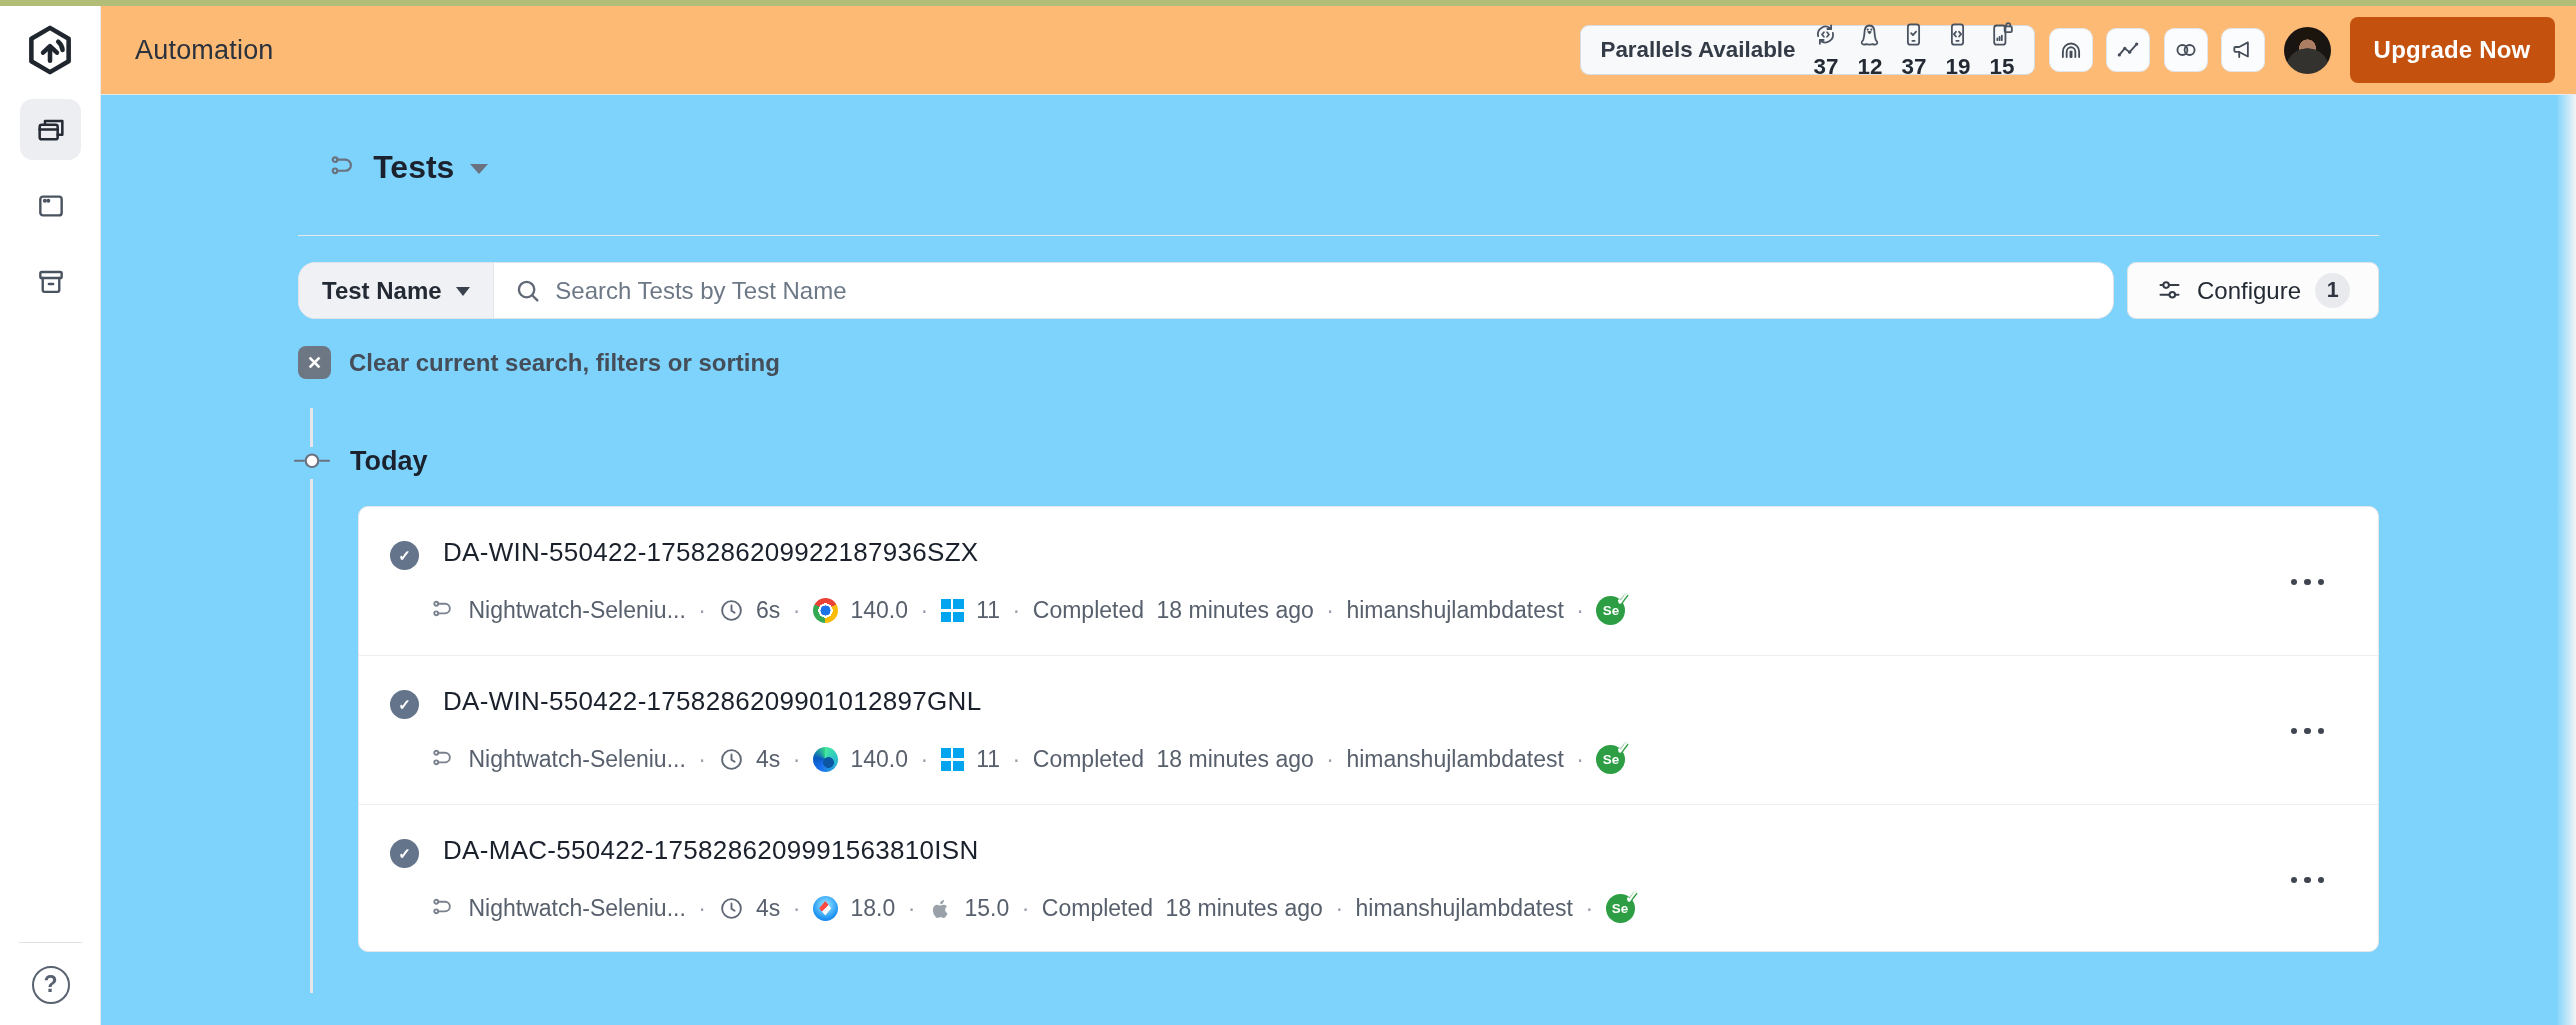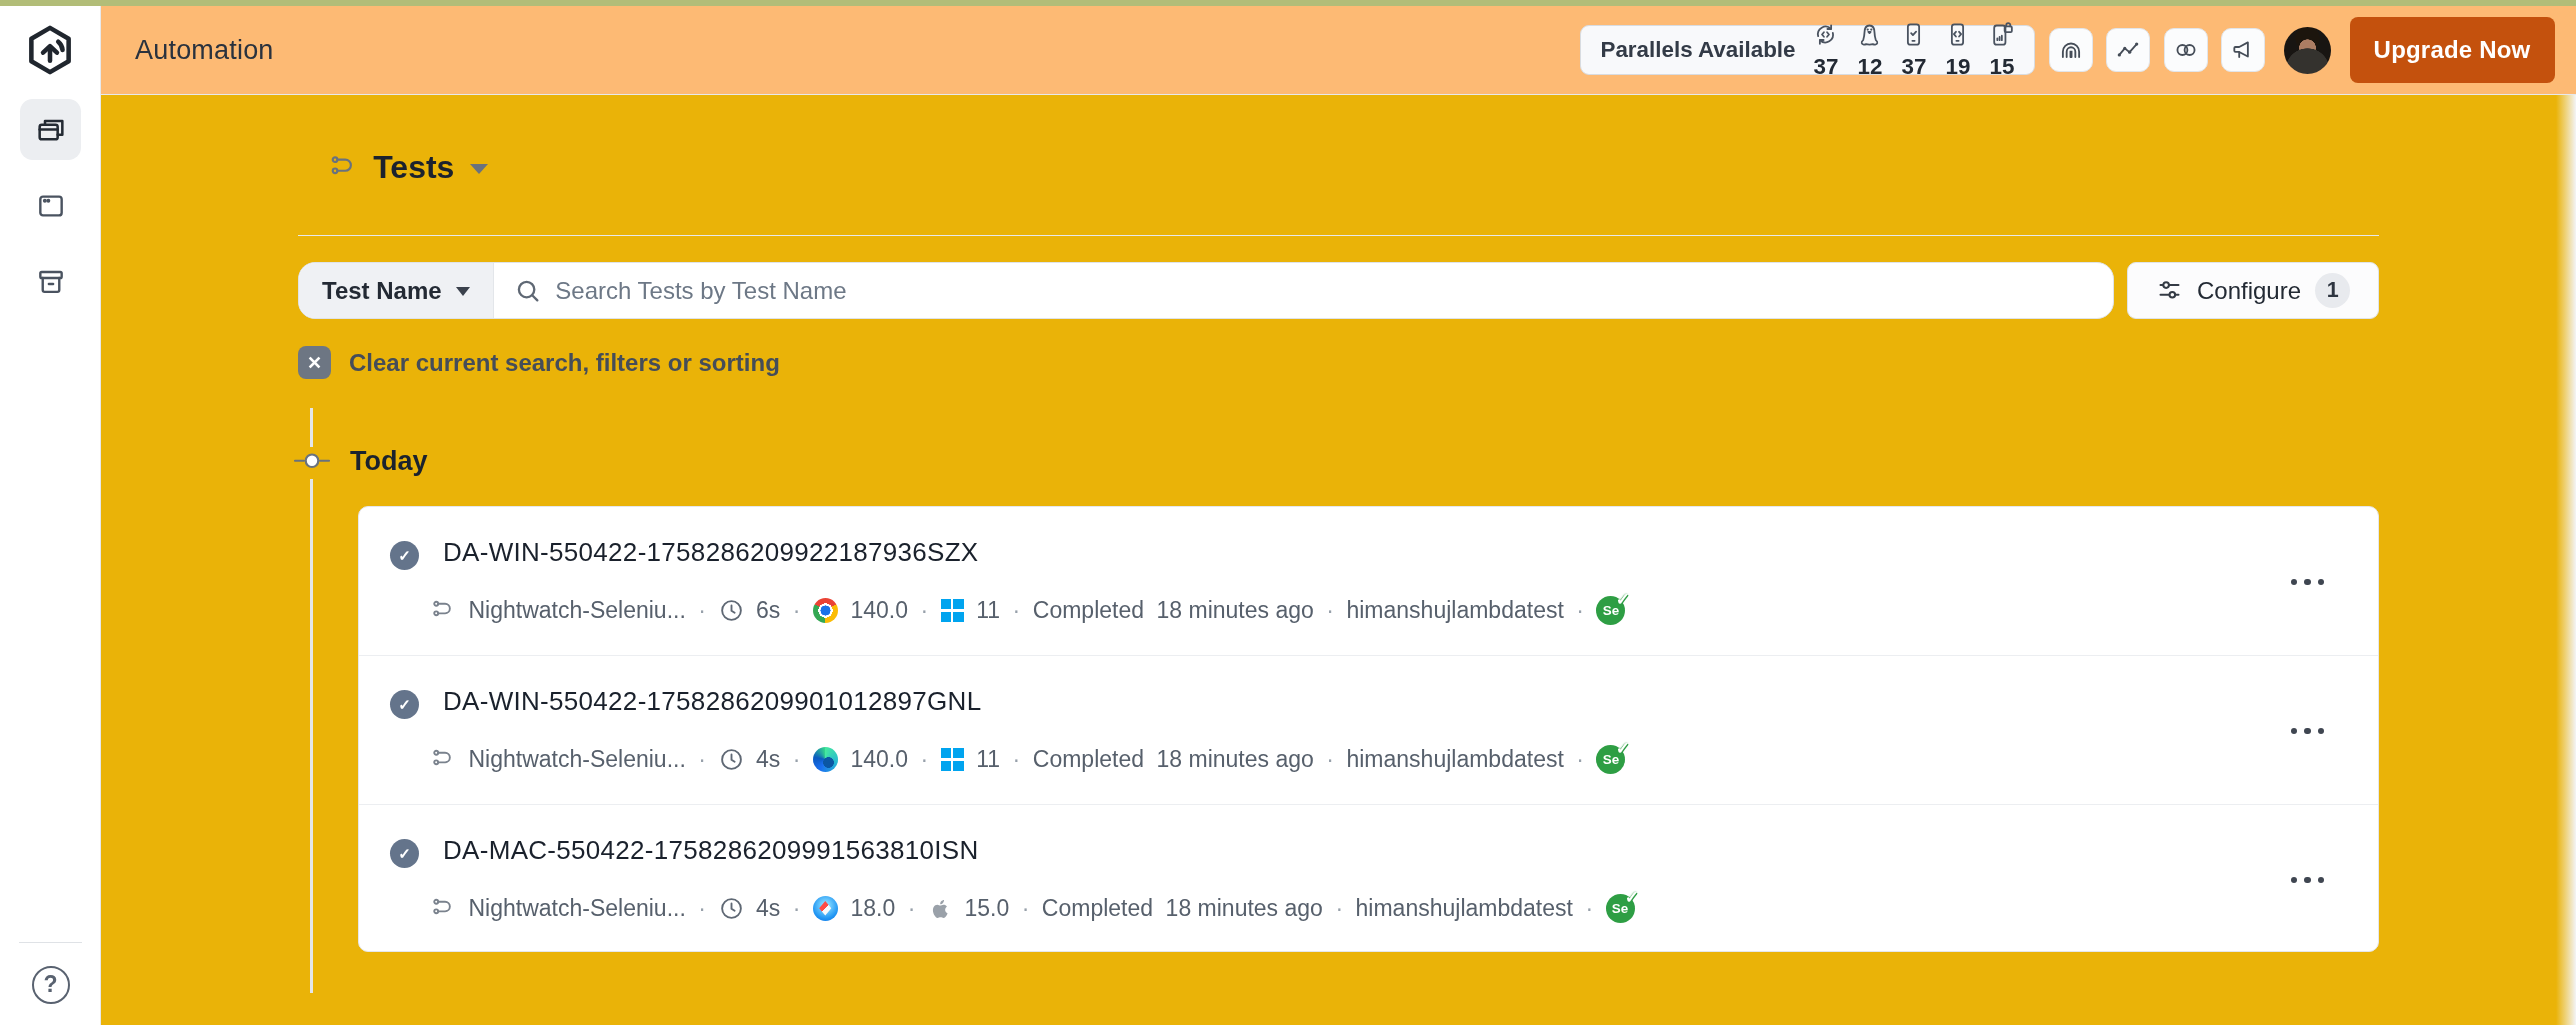--- a/index.html
+++ b/index.html
@@ -37,21 +37,21 @@
   .avatar { width:47px; height:47px; border-radius:50%; margin:0 5.4px;
     background:
       radial-gradient(circle at 50% 92%, #34322e 0 44%, rgba(0,0,0,0) 45%),
       radial-gradient(circle at 50% 44%, #ab7d63 0 23%, rgba(0,0,0,0) 24%),
       radial-gradient(circle at 50% 24%, #1c150d 0 28%, rgba(0,0,0,0) 29%),
       #181512; cursor:pointer; }
 
   .upgrade-btn { height:66px; padding:0 24px; border:none; border-radius:8px; background:#c4510d; color:#fff; font-size:24px; font-weight:700; font-family:"Liberation Sans",sans-serif; letter-spacing:0.2px; cursor:pointer; }
 
   
-  .main { position:absolute; top:95px; left:101px; right:0; bottom:0; background:#eab308; }
+  .main { position:absolute; top:95px; left:101px; right:0; bottom:0; background:#7dd3fc; }
   .scroll-strip { position:absolute; right:0; top:0; bottom:0; width:20px; background:linear-gradient(to right, rgba(0,0,0,0), #f3f4f6); }
 
   .heading-row { position:absolute; top:54px; left:228px; display:flex; align-items:center; gap:15.2px; cursor:pointer; }
   .heading-row svg { width:29px; height:29px; }
   .page-heading { font-size:32px; font-weight:700; color:#1b222e; }
   .caret { width:0; height:0; border-left:9px solid transparent; border-right:9px solid transparent; border-top:10.8px solid #69727e; margin-top:3.6px; }
 
   .top-divider { position:absolute; top:140px; left:197px; width:2081px; height:0.9px; background:#e7e9ec; }
 
   .filter-bar { position:absolute; top:167px; left:197px; width:2081px; height:57px; display:flex; align-items:stretch; }

